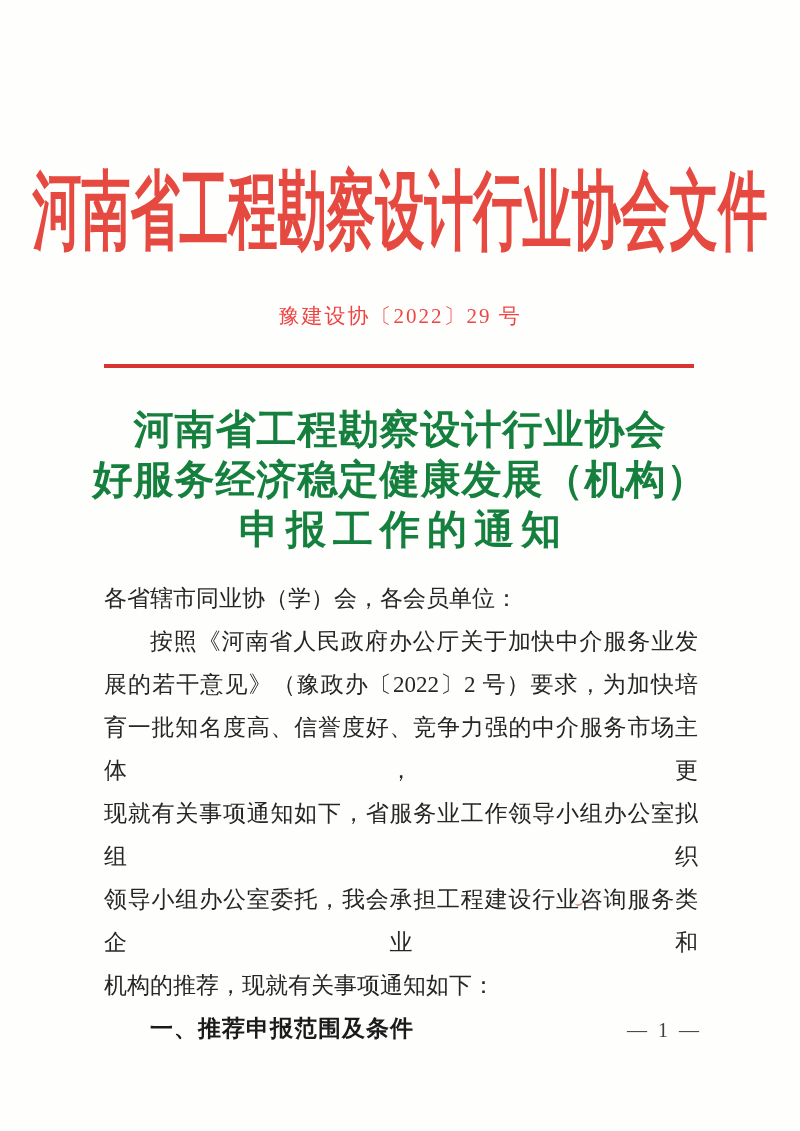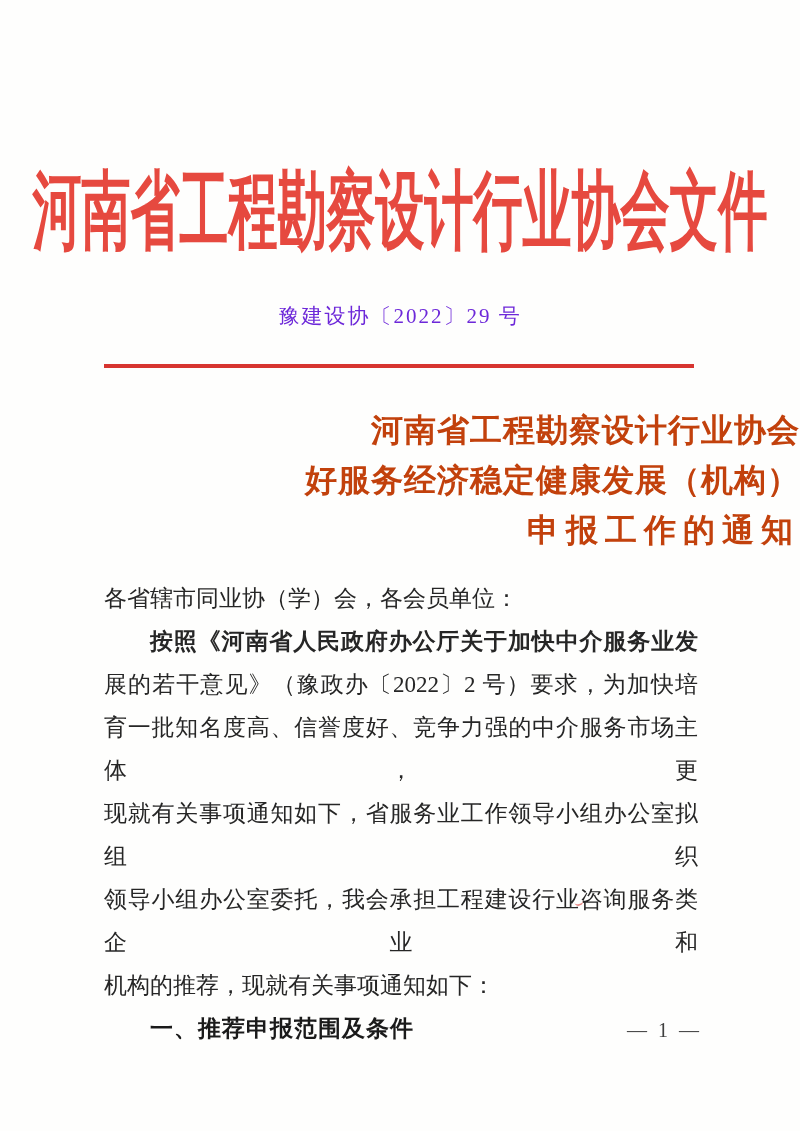--- a/index.html
+++ b/index.html
@@ -32,57 +32,57 @@
   }
   .doc-number {
     position: absolute;
     top: 301px;
     left: 0;
     right: 0;
     text-align: center;
     font-size: 21px;
     line-height: 30px;
     letter-spacing: 2px;
-    color: #6d28d9;
+    color: #ef4444;
   }
   .red-rule {
     position: absolute;
     top: 364px;
     left: 104px;
     width: 590px;
     height: 4px;
     background: #d73530;
   }
   .notice-title {
     position: absolute;
     top: 405px;
     left: 0;
     right: 0;
-    text-align: right;
+    text-align: center;
     font-weight: 700;
-    color: #c2410c;
-    font-size: 32px;
+    color: #15803d;
+    font-size: 40px;
     line-height: 50px;
     letter-spacing: 1px;
   }
   .notice-title .t3 {
     letter-spacing: 7px;
     text-indent: 7px;
   }
   .doc-body {
     position: absolute;
     top: 577px;
     left: 104px;
     width: 594px;
     font-size: 23px;
     line-height: 43px;
     color: #262626;
   }
   .line { white-space: nowrap; }
-  .indent { text-indent: 46px; font-weight: bold; }
+  .indent { text-indent: 46px; }
   .just {
     white-space: normal;
     text-align: justify;
     text-align-last: justify;
     text-justify: inter-character;
   }
   .section-heading {
     font-family: "Liberation Sans", "DejaVu Sans", sans-serif;
     font-weight: 700;
     color: #1a1a1a;

